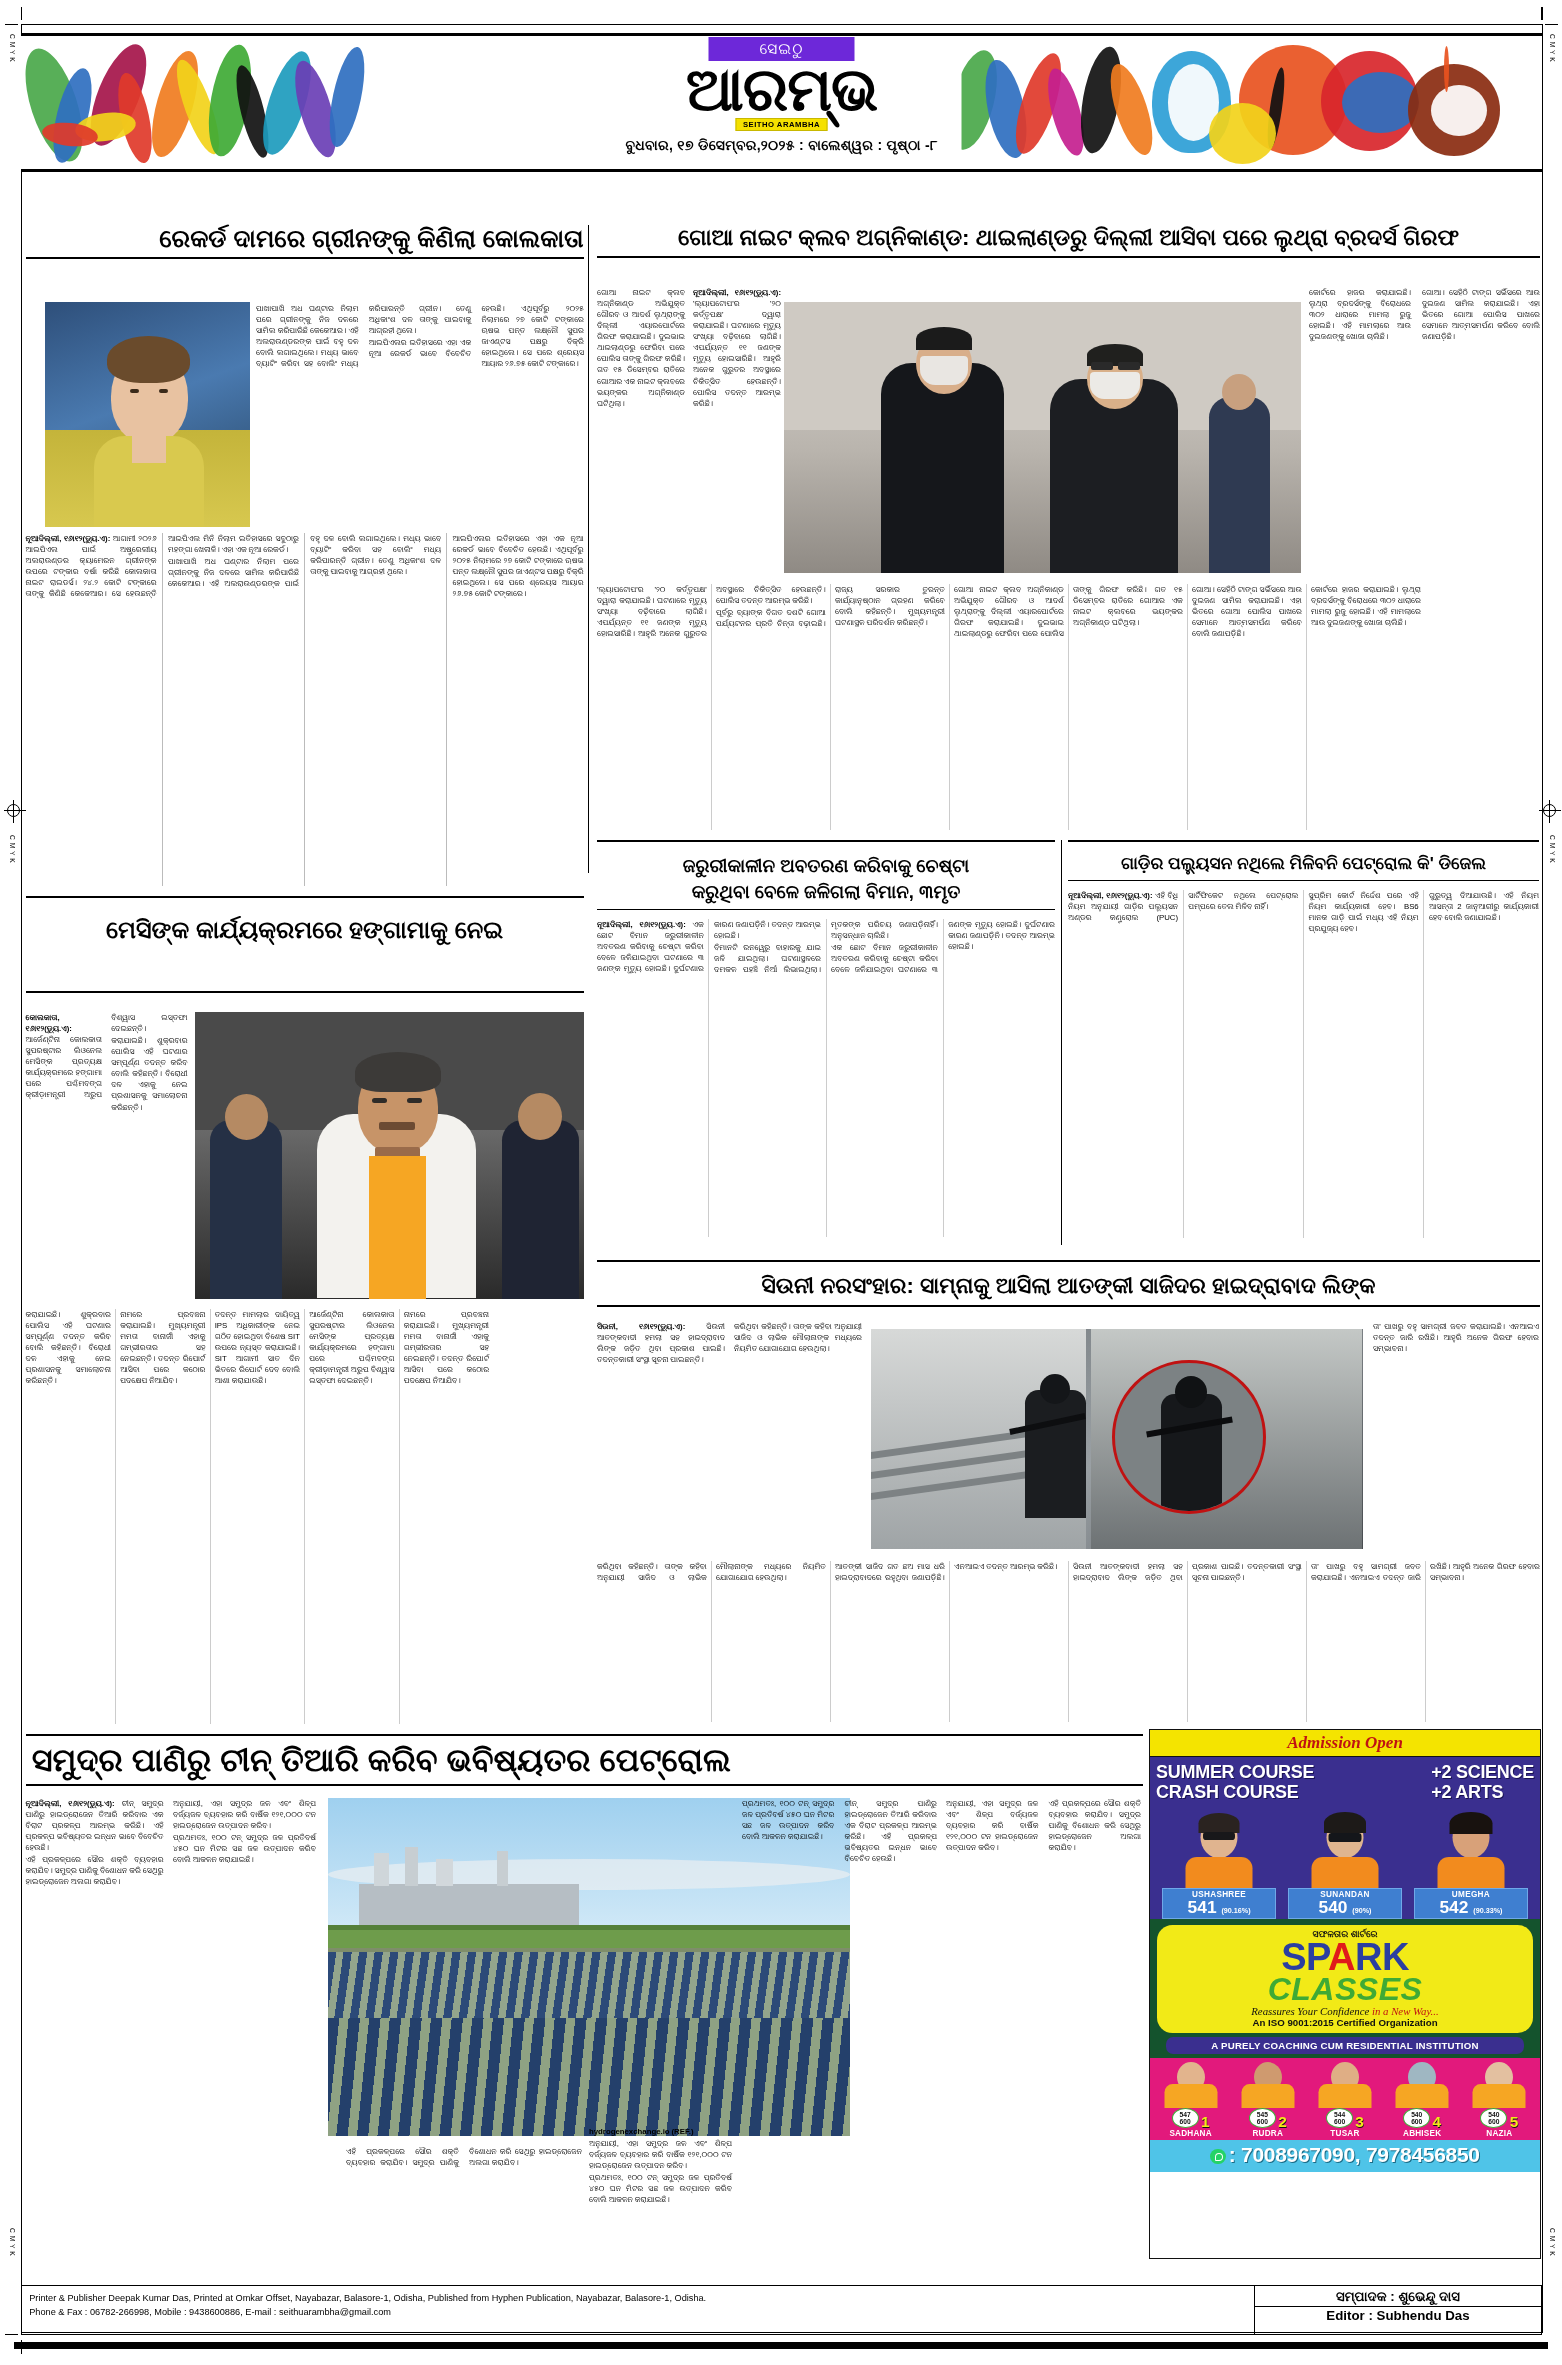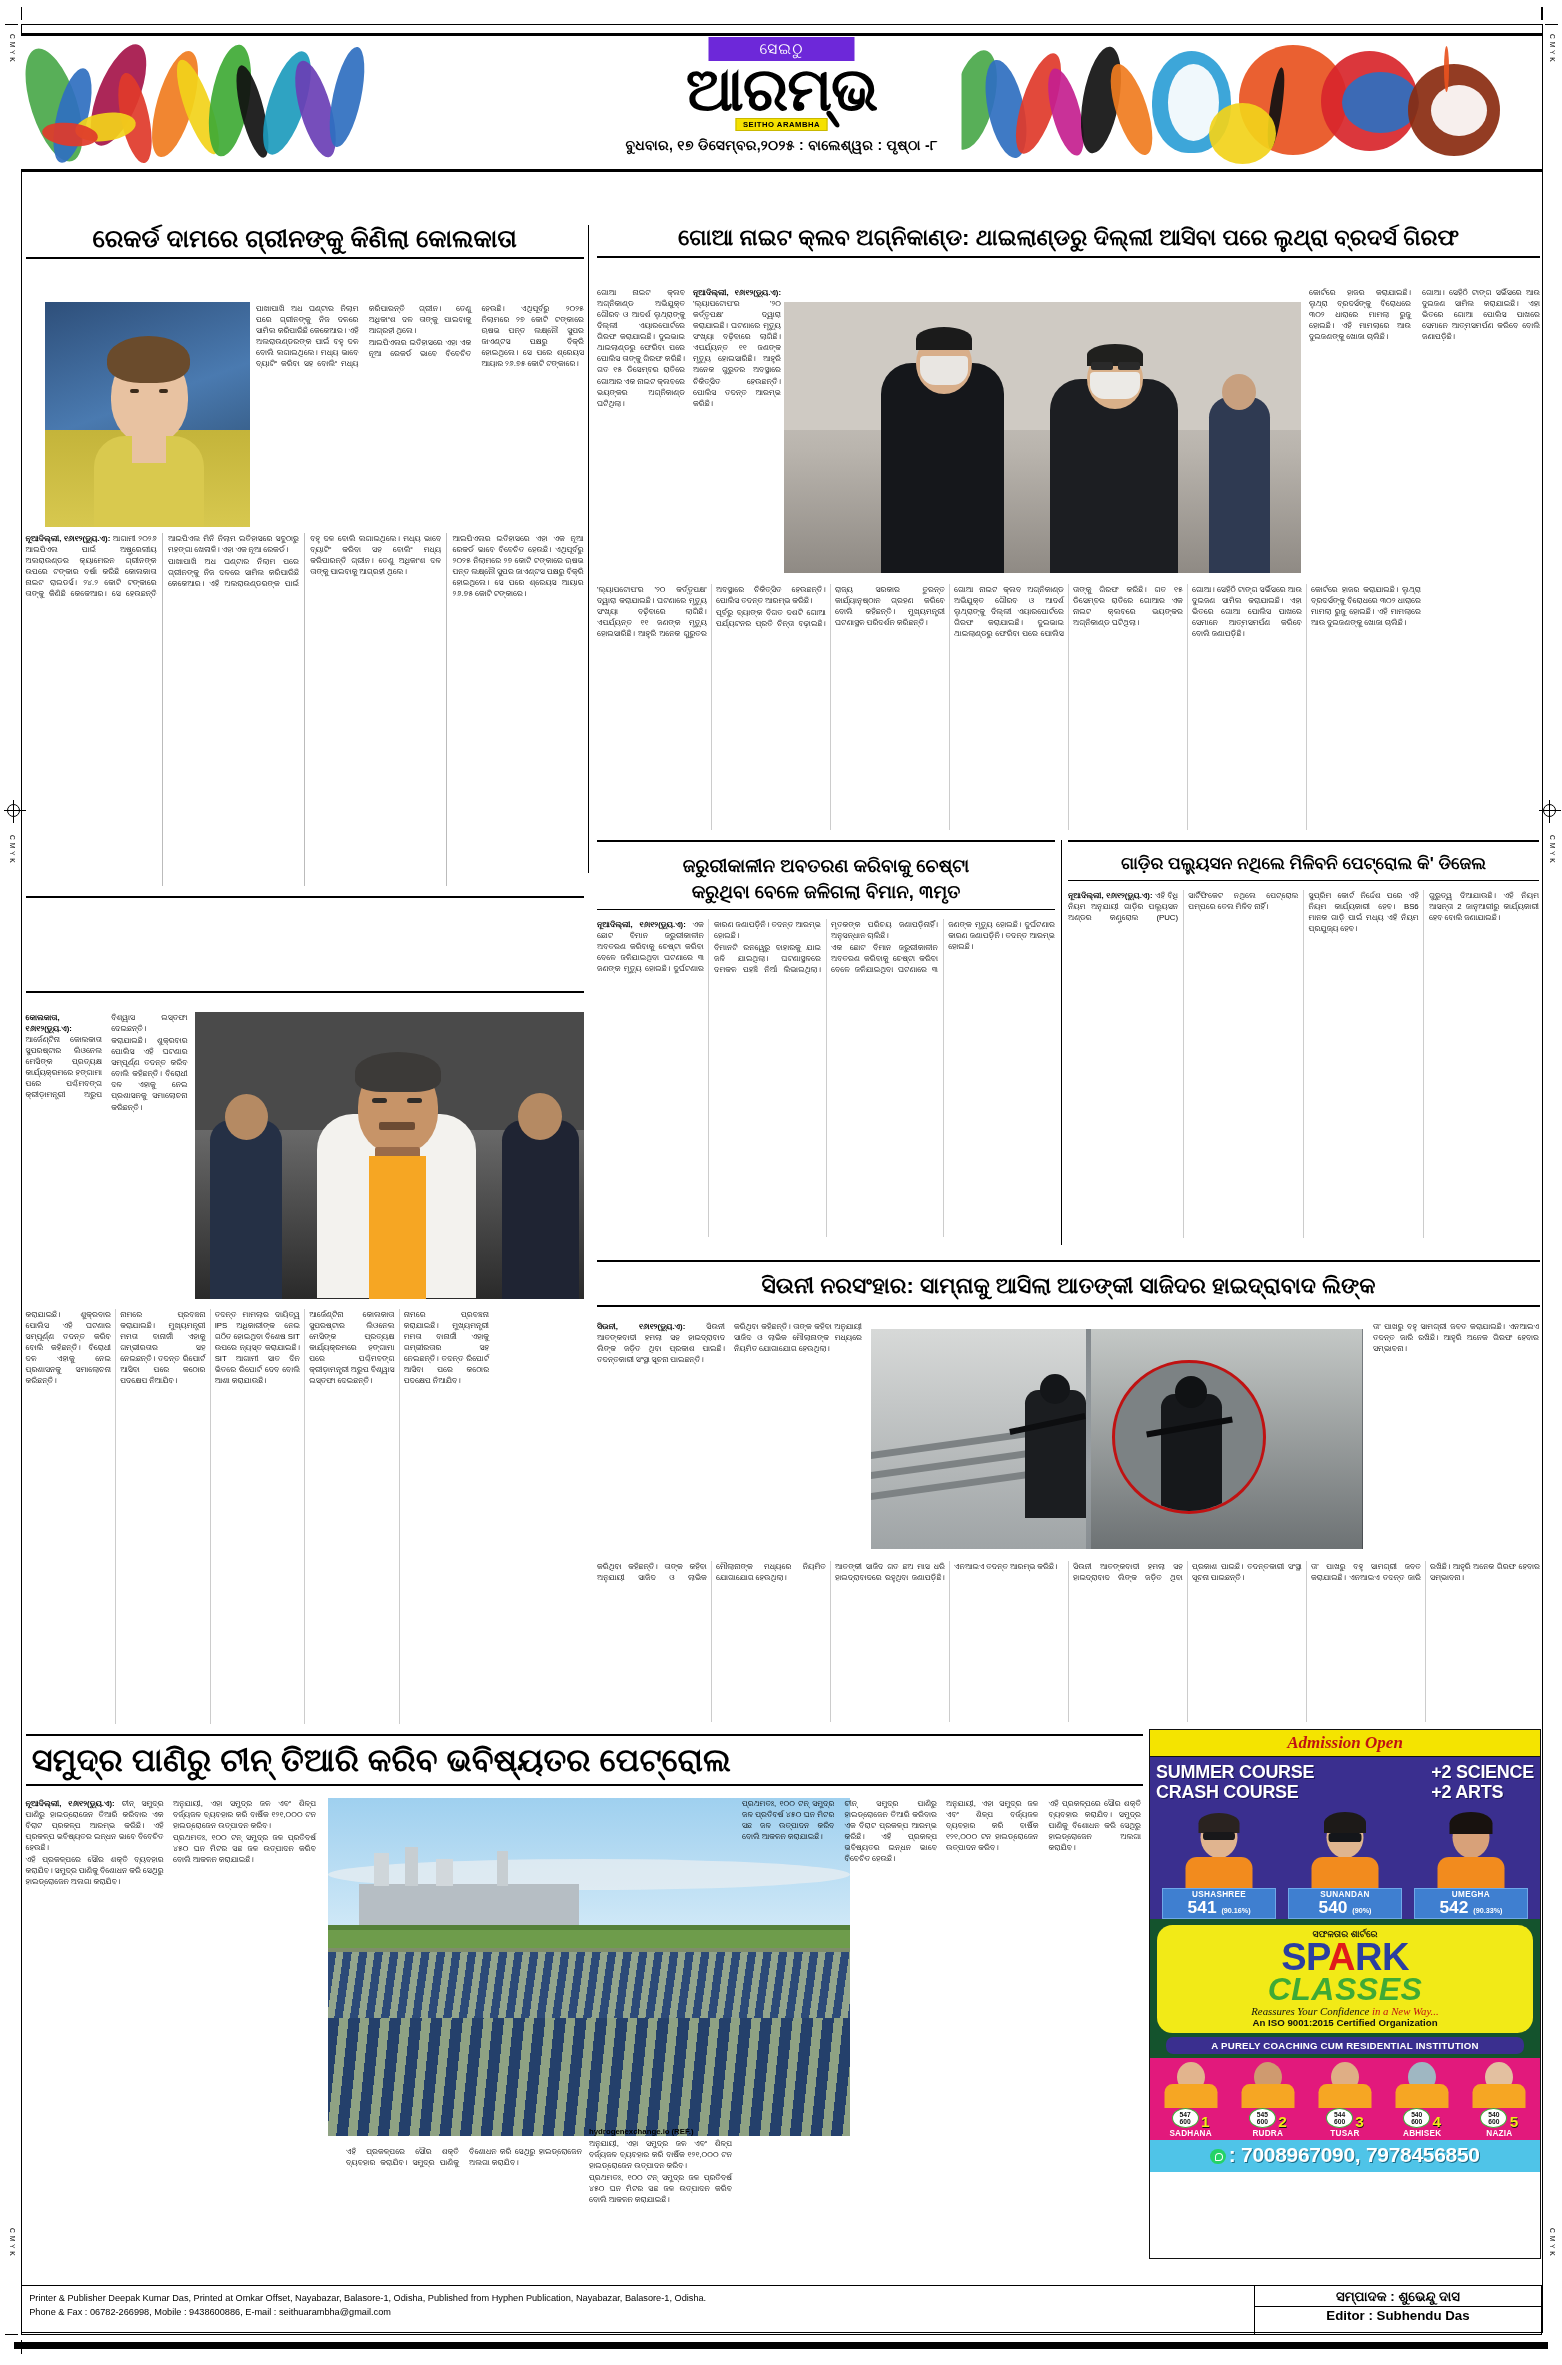--- a/index.html
+++ b/index.html
@@ -230,21 +230,21 @@
     </div>
 
     <div class="mast-center">
       <div class="mast-seithu">ସେଇଠୁ</div>
       <div class="mast-title">ଆରମ୍ଭ</div>
       <div class="mast-badge">SEITHO ARAMBHA</div>
       <div class="mast-date">ବୁଧବାର, ୧୭ ଡିସେମ୍ବର,୨୦୨୫ : ବାଲେଶ୍ୱର : ପୃଷ୍ଠା -୮</div>
     </div>
   </div>
 
-  <div class="hl" style="position:absolute; left:25.6px; top:225px; width:558px; font-size:24.6px;">ରେକର୍ଡ ଦାମରେ ଗ୍ରୀନଙ୍କୁ କିଣିଲା କୋଲକାତା</div>
+  <div class="hl" style="position:absolute; left:25.6px; top:225px; width:558px; font-size:24.6px;text-align:right;">ରେକର୍ଡ ଦାମରେ ଗ୍ରୀନଙ୍କୁ କିଣିଲା କୋଲକାତା</div>
   <div class="rule" style="left:25.6px; top:257px; width:558px; height:1.5px;"></div>
 
   <div class="photo" style="position:absolute; left:45px; top:302px; width:205px; height:225px;
               background:linear-gradient(160deg,#2e4f7a 0%, #4a7ab0 45%, #24415f 100%);">
     <div style="position:absolute;left:0;bottom:0;width:100%;height:97px;background:linear-gradient(180deg,#c4b43a 0%,#d7c84f 100%);"></div>
     <div style="position:absolute;left:66px;top:47px;width:77px;height:95px;background:#e8c2a1;border-radius:50% 50% 46% 46%;"></div>
     <div style="position:absolute;left:62px;top:34px;width:83px;height:47px;background:#6a4b2c;border-radius:50% 50% 40% 40%;"></div>
     <div style="position:absolute;left:85px;top:87px;width:9.2px;height:4.1px;background:#3a2a1a;border-radius:2px;"></div>
     <div style="position:absolute;left:114px;top:87px;width:9.2px;height:4.1px;background:#3a2a1a;border-radius:2px;"></div>
     <div style="position:absolute;left:49px;top:134px;width:110px;height:92px;background:#d9c94e;border-radius:31px 31px 0 0;"></div>
@@ -298,20 +298,21 @@
   <div class="col-text" style="position:absolute; left:597px; top:584px; width:943px; height:246px;
               column-count:8; column-gap:9.2px; column-rule:0.5px solid #ccc;">
     <p>'ଲ୍ୟାପଟୋପ'ର '୨୦ କର୍ତ୍ତୃପକ୍ଷ' ଦ୍ୱାରା କରାଯାଇଛି। ଘଟଣାରେ ମୃତ୍ୟୁ ସଂଖ୍ୟା ବଢ଼ିବାରେ ଲାଗିଛି। ଏପର୍ଯ୍ୟନ୍ତ ୧୧ ଜଣଙ୍କ ମୃତ୍ୟୁ ହୋଇସାରିଛି। ଆହୁରି ଅନେକ ଗୁରୁତର ଅବସ୍ଥାରେ ଚିକିତ୍ସିତ ହେଉଛନ୍ତି। ପୋଲିସ ତଦନ୍ତ ଆରମ୍ଭ କରିଛି।</p>
     <p>ପୂର୍ବରୁ ବ୍ୟାଙ୍କ ବିଗତ ଦଶଟି ଗୋଆ ପର୍ଯ୍ୟଟନର ପ୍ରତି ଚିନ୍ତା ବଢ଼ାଇଛି। ରାଜ୍ୟ ସରକାର ତୁରନ୍ତ କାର୍ଯ୍ୟାନୁଷ୍ଠାନ ଗ୍ରହଣ କରିବେ ବୋଲି କହିଛନ୍ତି। ମୁଖ୍ୟମନ୍ତ୍ରୀ ଘଟଣାସ୍ଥଳ ପରିଦର୍ଶନ କରିଛନ୍ତି।</p>
     <p>ଗୋଆ ନାଇଟ କ୍ଲବ ଅଗ୍ନିକାଣ୍ଡ ଅଭିଯୁକ୍ତ ଗୌରବ ଓ ଆଦର୍ଶ ଲୁଥ୍ରାଙ୍କୁ ଦିଲ୍ଲୀ ଏୟାରପୋର୍ଟରେ ଗିରଫ କରାଯାଇଛି। ଦୁଇଭାଇ ଥାଇଲାଣ୍ଡରୁ ଫେରିବା ପରେ ପୋଲିସ ତାଙ୍କୁ ଗିରଫ କରିଛି। ଗତ ୧୫ ଡିସେମ୍ବର ରାତିରେ ଗୋଆର ଏକ ନାଇଟ କ୍ଲବରେ ଭୟଙ୍କର ଅଗ୍ନିକାଣ୍ଡ ଘଟିଥିଲା।</p>
     <p>ଗୋଆ। ସେହିଠି ଟାଙ୍ଗ ସର୍ଭିସରେ ଆଉ ଦୁଇଜଣ ସାମିଲ କରାଯାଇଛି। ଏହା ଭିତରେ ଗୋଆ ପୋଲିସ ପାଖରେ ସେମାନେ ଆତ୍ମସମର୍ପଣ କରିବେ ବୋଲି ଜଣାପଡ଼ିଛି।</p>
     <p>କୋର୍ଟରେ ହାଜର କରାଯାଇଛି। ଲୁଥ୍ରା ବ୍ରଦର୍ସଙ୍କୁ ବିରୋଧରେ ୩୦୨ ଧାରାରେ ମାମଲା ରୁଜୁ ହୋଇଛି। ଏହି ମାମଲାରେ ଆଉ ଦୁଇଜଣଙ୍କୁ ଖୋଜା ଚାଲିଛି।</p>
   </div>
 
   <div class="rule" style="left:25.6px; top:896px; width:558px; height:1.5px;"></div>
+  <div class="hl" style="position:absolute; left:25.6px; top:917px; width:558px; font-size:24px;">ମେସିଙ୍କ କାର୍ଯ୍ୟକ୍ରମରେ ହଙ୍ଗାମାକୁ ନେଇ</div>
   <div class="rule" style="left:25.6px; top:991px; width:558px; height:1.5px;"></div>
 
   <div class="photo" style="position:absolute; left:195px; top:1012px; width:389px; height:287px;
               background:linear-gradient(180deg,#3a3a3a 0%, #6a6a6a 40%, #2a2a2a 100%);">
     <div style="position:absolute;left:0;top:0;width:100%;height:118px;background:#4a4a4a;"></div>
     <div style="position:absolute;left:15.4px;top:108px;width:72px;height:179px;background:#253045;border-radius:20.5px 20.5px 0 0;"></div>
     <div style="position:absolute;left:30px;top:82px;width:43px;height:46px;background:#b58a63;border-radius:50%;"></div>
     <div style="position:absolute;left:307px;top:108px;width:77px;height:179px;background:#1f2433;border-radius:20.5px 20.5px 0 0;"></div>
     <div style="position:absolute;left:323px;top:81px;width:44px;height:47px;background:#b58a63;border-radius:50%;"></div>
     <div style="position:absolute;left:122px;top:102px;width:159px;height:184px;background:#f3f2ee;border-radius:36px 36px 0 0;"></div>

